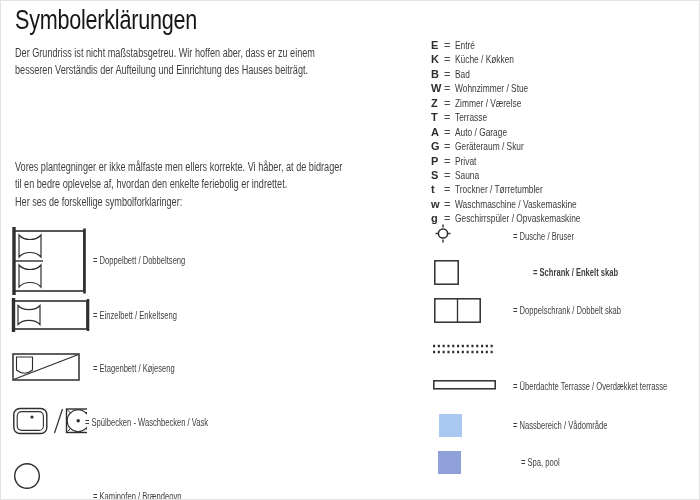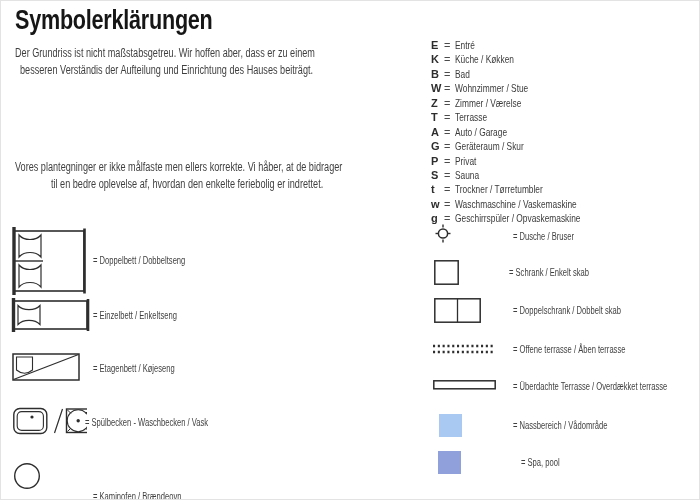--- a/index.html
+++ b/index.html
@@ -12,26 +12,26 @@
   .page{
     position:relative;width:698px;height:498px;
     background:#ffffff;border:1px solid #e3e3e3;
     overflow:hidden;
   }
   .tx{display:inline-block;transform:scaleX(0.76);transform-origin:0 50%;white-space:nowrap;}
   .tx-h{display:inline-block;transform:scaleX(0.80);transform-origin:0 50%;white-space:nowrap;}
 
   .h1{
     position:absolute;left:14px;
-    font-size:27px;font-weight:bold;color:#161616;
+    font-size:27px;font-weight:normal;color:#161616;
     letter-spacing:-0.3px;
   }
   .para{
     position:absolute;left:14px;
-    font-size:12px;color:#3f3f3f;text-align:center;
+    font-size:12px;color:#3f3f3f;
   }
   .para .pline{height:17.3px;line-height:17.3px;}
 
   .letters{
     position:absolute;left:430px;top:37px;
     font-size:11px;color:#3a3a3a;
   }
   .lrow{display:flex;align-items:baseline;height:14.45px;line-height:14.45px;}
   .lrow .lt{width:13px;font-weight:bold;color:#2d2d2d;flex:0 0 13px;}
   .lrow .eq{width:11px;flex:0 0 11px;color:#4a4a4a;}
@@ -53,20 +53,21 @@
     <span class="tx-h">Symbolerklärungen</span>
   </div>
   <div class="para" style="top:44px;">
     <div class="pline"><span class="tx">Der Grundriss ist nicht maßstabsgetreu. Wir hoffen aber, dass er zu einem</span></div>
     <div class="pline"><span class="tx">besseren Verständis der Aufteilung und Einrichtung des Hauses beiträgt.</span></div>
   </div>
 
   <div class="para" style="top:158px;">
     <div class="pline"><span class="tx">Vores plantegninger er ikke målfaste men ellers korrekte. Vi håber, at de bidrager</span></div>
     <div class="pline"><span class="tx">til en bedre oplevelse af, hvordan den enkelte feriebolig er indrettet.</span></div>
+    <div class="pline"><span class="tx">Her ses de forskellige symbolforklaringer:</span></div>
   </div>
 
   <div class="letters">
     <div class="lrow">
         <span class="lt">E</span>
         <span class="eq">=</span>
         <span class="tx">Entré</span>
       </div>
     <div class="lrow">
         <span class="lt">K</span>
@@ -206,43 +207,40 @@
   </span>
   <div class="sym-label" style="left:512px;top:230px;">
     <span class="tx">= Dusche / Bruser</span>
   </div>
 
   <span class="icon-abs" style="left:433px;top:259px;">
     <svg width="25" height="25" viewBox="0 0 25 25" fill="none" stroke="#2e2e2e">
       <rect x="0.8" y="0.8" width="23.4" height="23.4" stroke-width="1.5"></rect>
     </svg>
   </span>
-  <div class="sym-label" style="left:508px;top:266px;">
+  <div class="sym-label" style="left:532px;top:266px;font-weight:bold;">
     <span class="tx">= Schrank / Enkelt skab</span>
   </div>
 
   <span class="icon-abs" style="left:433px;top:297px;">
     <svg width="47" height="25" viewBox="0 0 47 25" fill="none" stroke="#2e2e2e">
       <rect x="0.8" y="0.8" width="45.4" height="23.4" stroke-width="1.5"></rect>
       <line x1="23.5" y1="0.8" x2="23.5" y2="24.2" stroke-width="1.3"></line>
     </svg>
   </span>
   <div class="sym-label" style="left:512px;top:304px;">
     <span class="tx">= Doppelschrank / Dobbelt skab</span>
   </div>
 
   <span class="icon-abs" style="left:432px;top:343px;">
     <svg width="60" height="10" viewBox="0 0 60 10" fill="none" stroke="#2e2e2e">
       <line x1="0" y1="2" x2="60" y2="2" stroke-width="2.4" stroke-dasharray="2.1 2.7"></line>
       <line x1="0" y1="8" x2="60" y2="8" stroke-width="2.4" stroke-dasharray="2.1 2.7"></line>
     </svg>
   </span>
-  <div class="sym-label" style="left:512px;top:343px;">
-    <span class="tx">= Offene terrasse / Åben terrasse</span>
-  </div>
 
   <span class="icon-abs" style="left:432px;top:379px;">
     <svg width="63" height="10" viewBox="0 0 63 10" fill="none" stroke="#2e2e2e">
       <rect x="0.8" y="0.8" width="61.4" height="8" stroke-width="1.5"></rect>
     </svg>
   </span>
   <div class="sym-label" style="left:512px;top:380px;">
     <span class="tx">= Überdachte Terrasse / Overdækket terrasse</span>
   </div>
 

